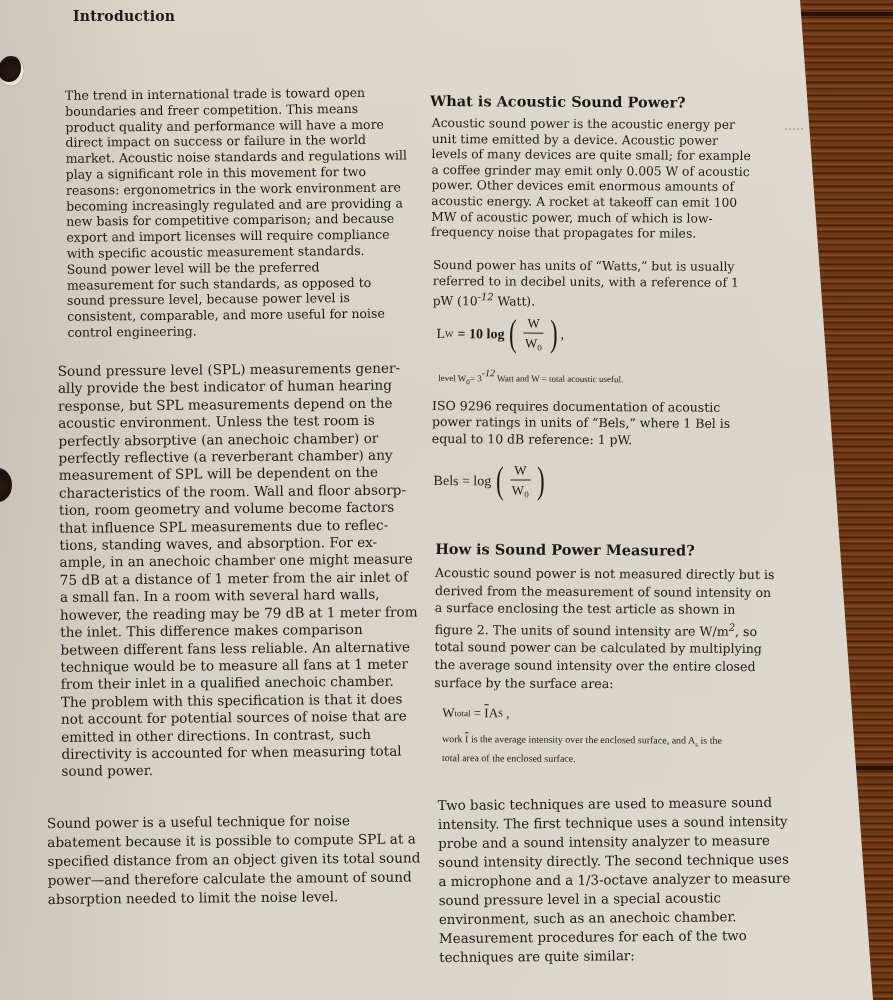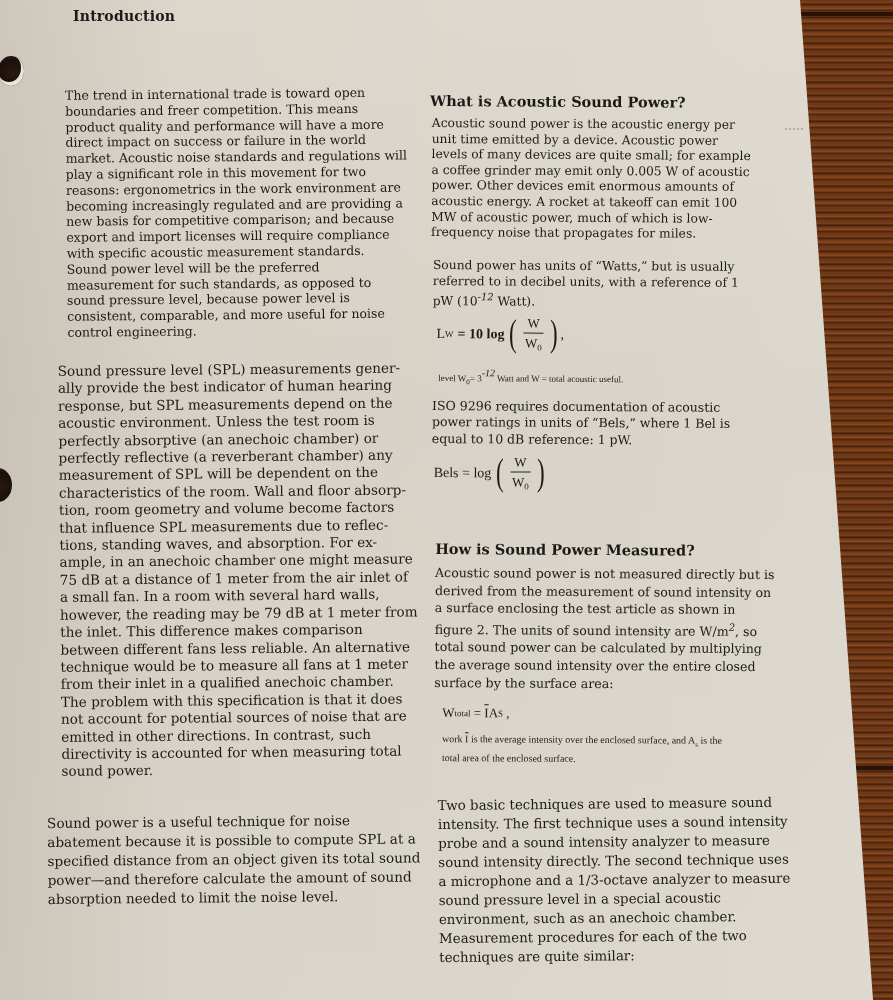--- a/index.html
+++ b/index.html
@@ -116,21 +116,21 @@
       font-size: 12.3px; line-height: 16px;
     }
     .formula {
       position: absolute;
       display: flex;
       align-items: center;
       font-family: "Liberation Serif", "DejaVu Serif", serif;
       font-size: 14px;
     }
     .f-lw { left: 8px; top: 225px; }
-    .f-bels { left: 6px; top: 364px; }
+    .f-bels { left: 6px; top: 372px; }
     .frac-wrap {
       display: inline-flex;
       align-items: center;
       margin-left: 2px;
     }
     .paren {
       font-size: 38px;
       line-height: 1;
       font-weight: 200;
       transform: scaleX(0.6);

